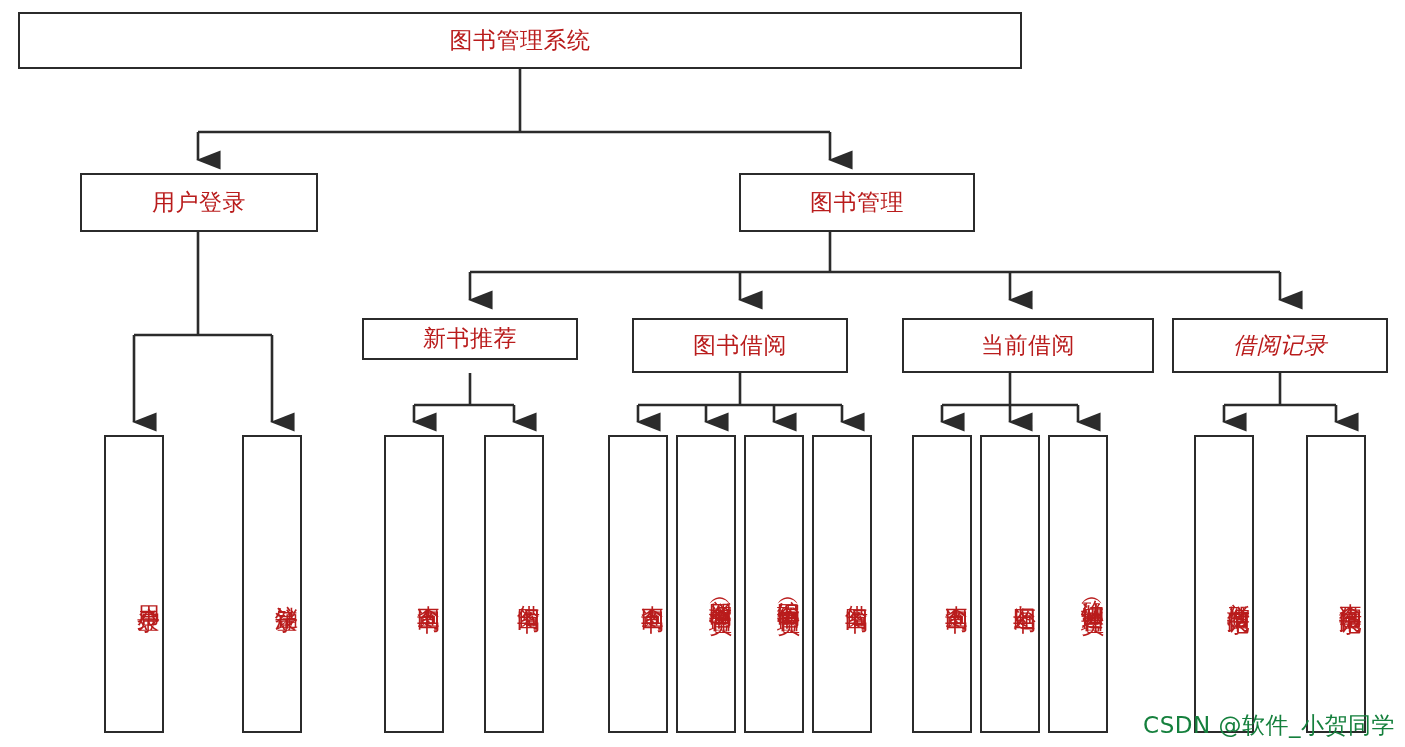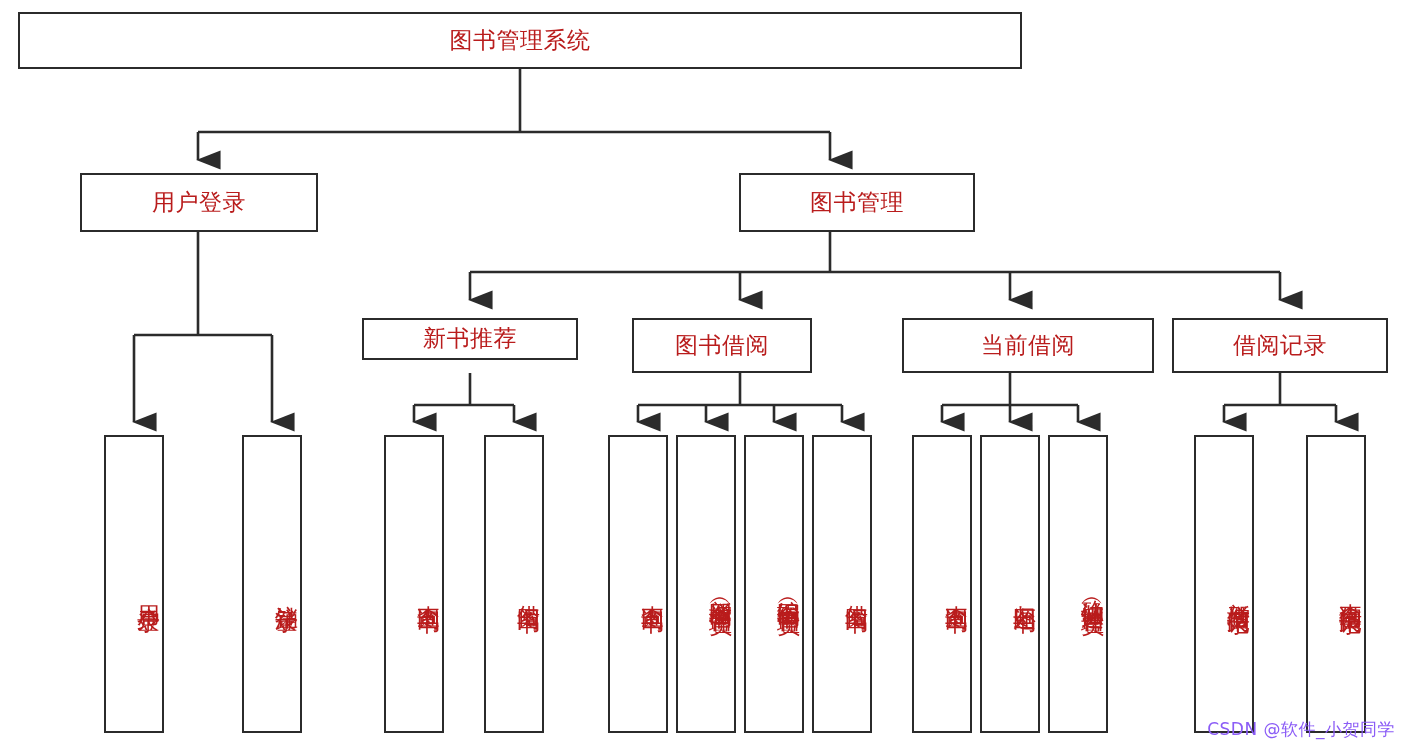--- a/index.html
+++ b/index.html
@@ -52,22 +52,22 @@
   }
   .node.vert .vlabel {
     writing-mode: vertical-rl;
     text-orientation: upright;
     white-space: nowrap;
   }
   .watermark {
     position: absolute;
     right: 10px;
     bottom: 6px;
-    font-size: 17px;
-    color: #8b5cf6;
+    font-size: 23px;
+    color: #15803d;
     letter-spacing: 0.5px;
     white-space: nowrap;
     pointer-events: none;
   }
 </style>
 </head>
 <body>
 
 <div id="diagram-root">
 
@@ -135,27 +135,27 @@
   <div class="node horiz" style="left:80px; top:173px; width:238px; height:59px;">
     <span>用户登录</span>
   </div>
   <div class="node horiz" style="left:712px; top:173px; width:236px; height:59px;margin-left:27px;">
     <span>图书管理</span>
   </div>
 
   <div class="node horiz" style="left:362px; top:318px; width:216px; height:42px;">
     <span>新书推荐</span>
   </div>
-  <div class="node horiz" style="left:632px; top:318px; width:180px; height:55px;align-items:center;">
+  <div class="node horiz" style="left:632px; top:318px; width:216px; height:55px;align-items:center;">
     <span>图书借阅</span>
   </div>
   <div class="node horiz" style="left:902px; top:318px; width:252px; height:55px;">
     <span>当前借阅</span>
   </div>
-  <div class="node horiz" style="left:1172px; top:318px; width:216px; height:55px;">
+  <div class="node horiz" style="left:1172px; top:318px; width:216px; height:55px;font-style:italic;">
     <span>借阅记录</span>
   </div>
 
   <div class="node vert" style="left:104px; top:435px; width:60px; height:298px;">
     <span class="vlabel">用户登录</span>
   </div>
   <div class="node vert" style="left:242px; top:435px; width:60px; height:298px;">
     <span class="vlabel">注销登录</span>
   </div>
 

